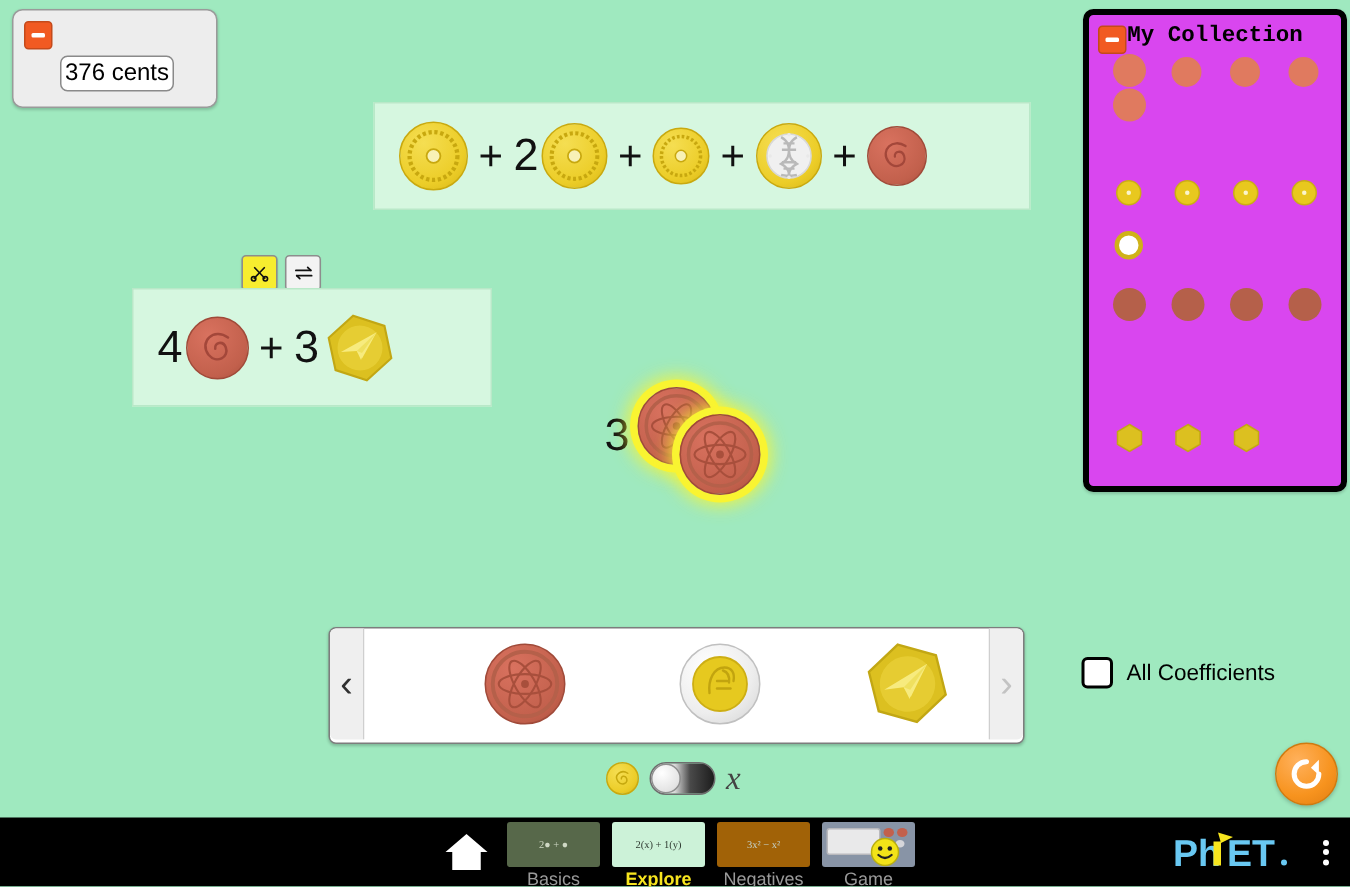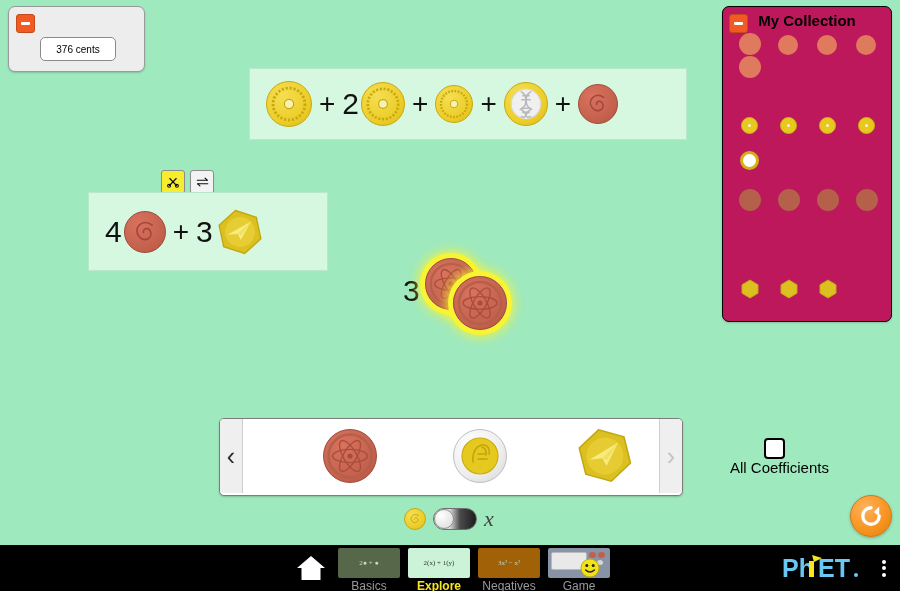--- a/index.html
+++ b/index.html
@@ -25,21 +25,21 @@
   }
   #total-expand i{display:block;width:9px;height:3px;background:#fff;border-radius:1px;}
   #total-title{
     position:absolute;left:0;top:5px;width:135px;text-align:center;
     font-size:15px;font-weight:bold;color:#000;
   }
   #total-readout{
     position:absolute;left:31px;top:30px;width:74px;height:22px;
     background:#fff;border:1px solid #8a8a8a;border-radius:5px;
     display:flex;align-items:center;justify-content:center;
-    font-size:10px;color:#000;
+    font-size:16px;color:#000;
   }
 
   
   .coin{position:relative;border-radius:50%;box-sizing:border-box;}
   .coin.red{
     background:radial-gradient(circle at 35% 30%, #d9725f, #c2604c 70%, #a94f3d 100%);
     border:1px solid #a04a39;
   }
   .coin.gold{
     background:radial-gradient(circle at 35% 30%, #f5de52, #eccd28 65%, #d6b415 100%);
@@ -78,22 +78,23 @@
   #selected-group{position:absolute;left:403px;top:258px;width:108px;height:72px;}
   #selected-coef{position:absolute;left:0;top:16px;font-size:30px;color:#111;}
   .glow{
     position:absolute;border-radius:50%;
     box-shadow:0 0 0 5px #f9f431, 0 0 11px 7px rgba(249,244,49,.85);
   }
 
   
   #collection-panel{
     position:absolute;left:722px;top:6px;width:168px;height:314px;
-    background:#be185d;border:1px solid #000000;border-radius:7px;
+    background:#d946ef;border:4px solid #000000;border-radius:7px;
     box-shadow:0 1px 2px rgba(0,0,0,.18);
+    font-family:Liberation Mono, monospace;
   }
   #collection-expand{
     position:absolute;left:6px;top:7px;width:17px;height:17px;
     background:#f15a22;border:1px solid #c44a1b;border-radius:3px;
     display:flex;align-items:center;justify-content:center;cursor:pointer;
   }
   #collection-expand i{display:block;width:9px;height:3px;background:#fff;border-radius:1px;}
   #collection-title{
     position:absolute;left:0;top:5px;width:168px;text-align:center;
     font-size:15px;font-weight:bold;color:#000;
@@ -114,21 +115,21 @@
   }
   #carousel-prev{left:0;border-right:1px solid #cfcfcf;border-radius:4px 0 0 4px;color:#303030;}
   #carousel-next{right:0;border-left:1px solid #cfcfcf;border-radius:0 4px 4px 0;color:#c3c3c3;}
   .car-item{position:absolute;top:0;height:74px;display:flex;align-items:center;justify-content:center;}
 
   
   .cbrow{position:absolute;display:flex;align-items:center;cursor:pointer;}
   .cbox{width:21px;height:21px;border:2.5px solid #000;border-radius:4px;background:#fff;box-sizing:border-box;}
   .cblabel{font-size:15px;color:#000;margin-left:9px;}
   #cb-coin-values{left:721px;top:414px;}
-  #cb-all-coefficients{left:721px;top:438px;flex-direction:column;}
+  #cb-all-coefficients{left:721px;top:438px;}
 
   
   #view-toggle{position:absolute;left:404px;top:505px;width:95px;height:28px;display:flex;align-items:center;}
   #toggle-switch{
     position:relative;width:44px;height:22px;border-radius:11px;
     background:linear-gradient(to right,#ffffff 0%,#d9d9d9 38%,#4a4a4a 62%,#1d1d1d 100%);
     border:1px solid #6e6e6e;margin:0 7px;cursor:pointer;box-sizing:border-box;
   }
   #toggle-thumb{
     position:absolute;left:0px;top:0px;width:20px;height:20px;border-radius:50%;

